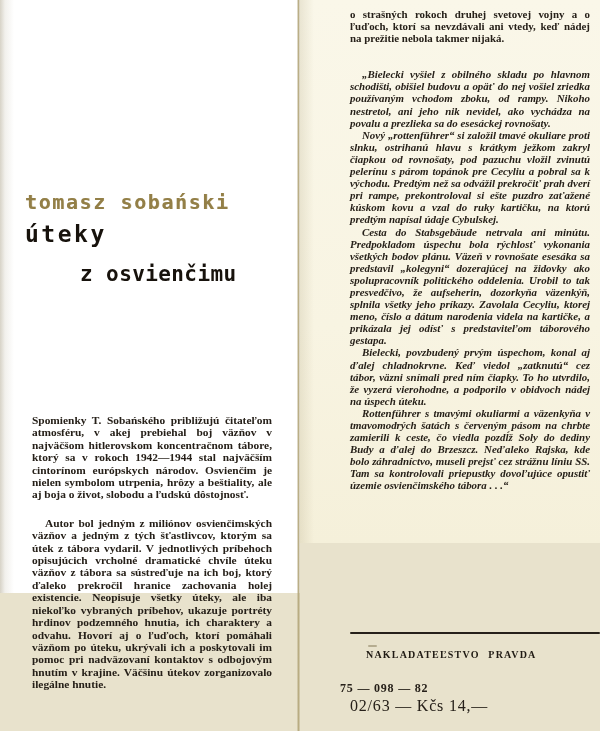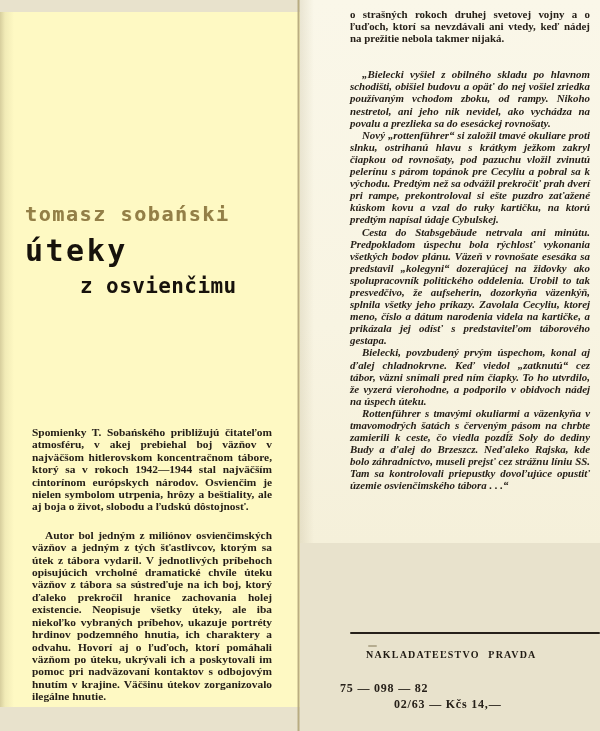--- a/index.html
+++ b/index.html
@@ -7,43 +7,43 @@
     width: 600px; height: 731px;
     font-family: "Liberation Serif", serif;
     background: #e8e2cc;
   }
   .stage {
     position: relative; width: 600px; height: 731px;
     overflow: hidden;
   }
   
   .left-page {
-    position: absolute; left: 0; top: 12px; width: 300px; height: 695px;
+    position: absolute; left: 0; top: 0; width: 300px; height: 593px;
     background:
       radial-gradient(ellipse at 30% 20%, rgba(255,252,235,0.55), rgba(255,252,235,0) 60%),
       linear-gradient(135deg, #f9f3d6 0%, #f7efcd 45%, #f3ead e0 100%),
       #f7efce;
-    background-color: #fef9c3;
+    background-color: #ffffff;
   }
   .edge-shade {
     position: absolute; left: 0; top: 0; bottom: 0; width: 14px;
     background: linear-gradient(to right, rgba(123,108,70,0.30), rgba(123,108,70,0.10) 5px, rgba(123,108,70,0) 14px);
   }
   .author {
     position: absolute; left: 25px; top: 190px;
     font-family: "DejaVu Sans Mono", monospace;
     font-size: 20px; font-weight: 700; letter-spacing: 1.6px;
     color: #937f47;
     text-shadow: 0.4px 0.4px 0 rgba(147,127,71,0.45);
     white-space: nowrap;
   }
   .title-line1 {
     position: absolute; left: 25px; top: 221px; margin: 0;
     font-family: "DejaVu Sans Mono", monospace;
-    font-size: 30px; font-weight: 700; letter-spacing: 2.5px;
+    font-size: 23px; font-weight: 700; letter-spacing: 2.5px;
     color: #17120c; white-space: nowrap;
   }
   .title-line2 {
     position: absolute; left: 72px; top: 254px; margin: 8px;
     font-family: "DejaVu Sans Mono", monospace;
     font-size: 21px; font-weight: 700; letter-spacing: 0.4px;
     color: #17120c; white-space: nowrap;
   }
   .flap-text {
     position: absolute; left: 16px; top: 398px; width: 272px;
@@ -83,22 +83,22 @@
     font-size: 10px; font-weight: 700; letter-spacing: 1.2px; word-spacing: 5px;
     color: #1f1a13; white-space: nowrap;
   }
   .code-line1 {
     position: absolute; left: 40px; top: 681px;
     font-size: 12px; font-weight: 700; letter-spacing: 0.8px;
     color: #262019; white-space: nowrap;
   }
   .code-line2 {
     position: absolute; left: 50px; top: 697px;
-    font-size: 12px; font-weight: 700; letter-spacing: 0.8px;
-    color: #262019; white-space: nowrap; margin-left: 44px;
+    font-size: 16px; font-weight: 400; letter-spacing: 0.8px;
+    color: #262019; white-space: nowrap;
   }
   .smudge {
     position: absolute; left: 68px; top: 645px; width: 9px; height: 2px;
     background: rgba(120,106,72,0.45); border-radius: 1px;
   }
 </style>
 </head>
 <body>
 
 <div class="stage">

